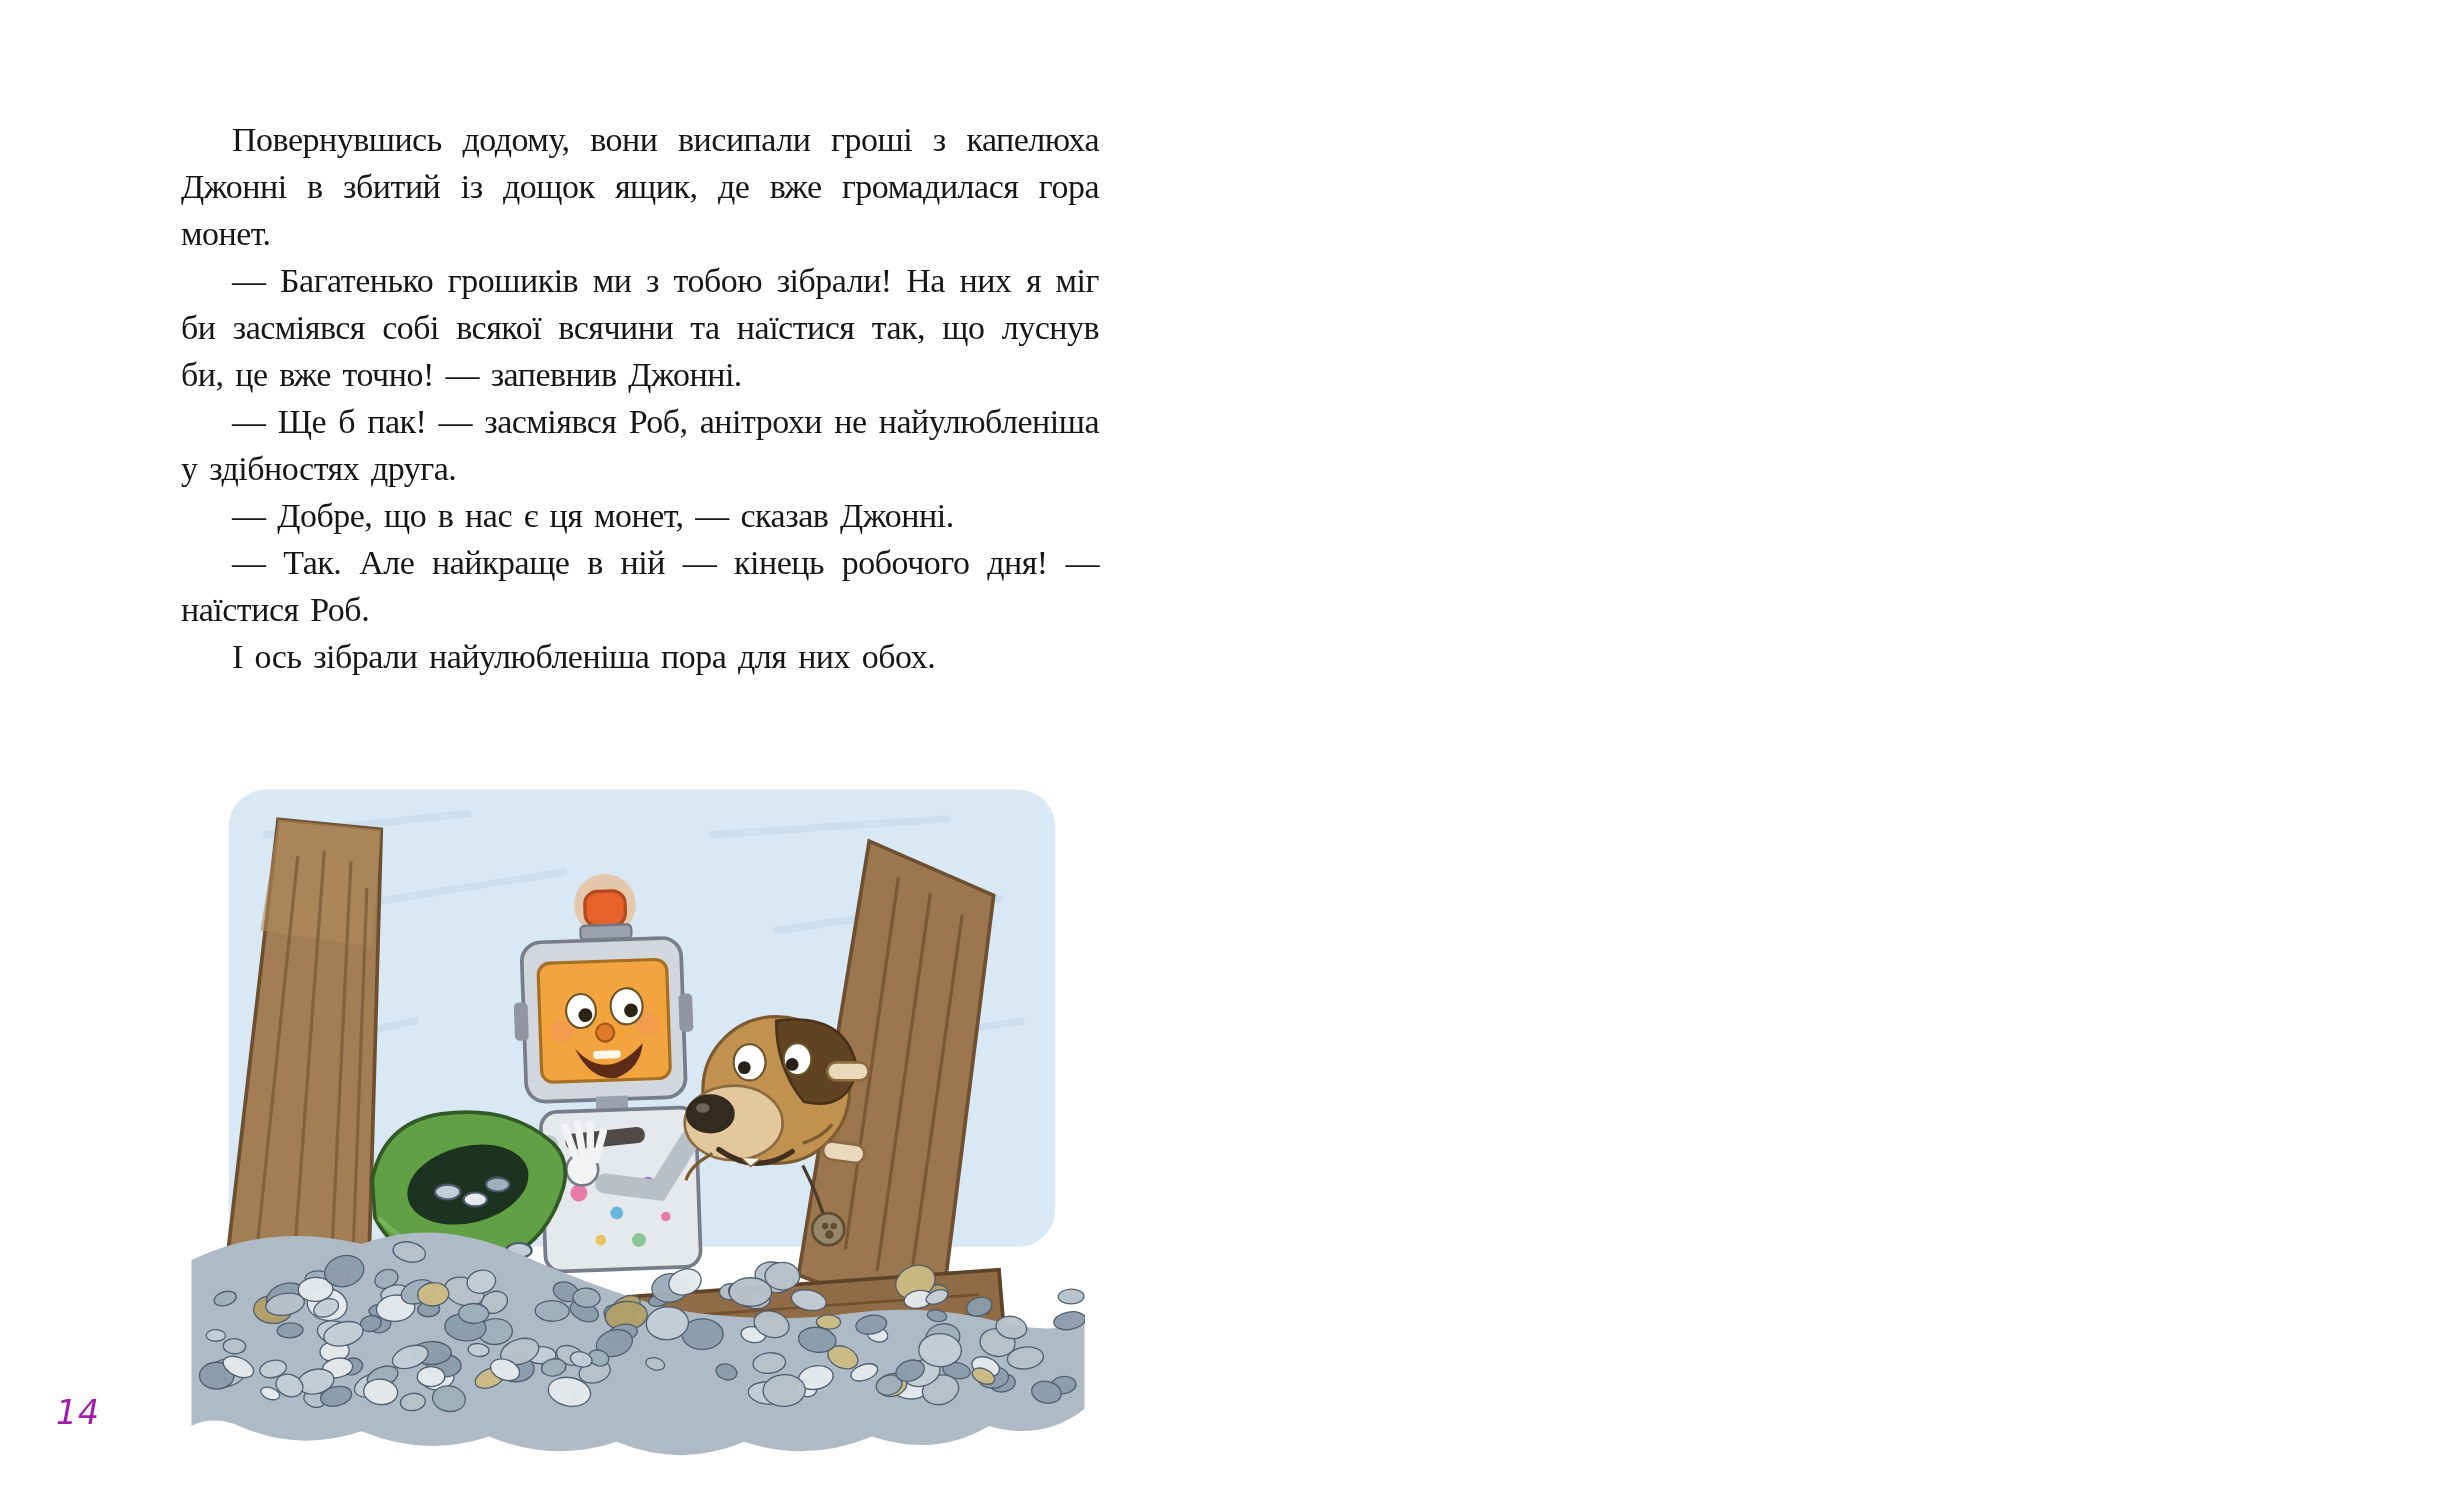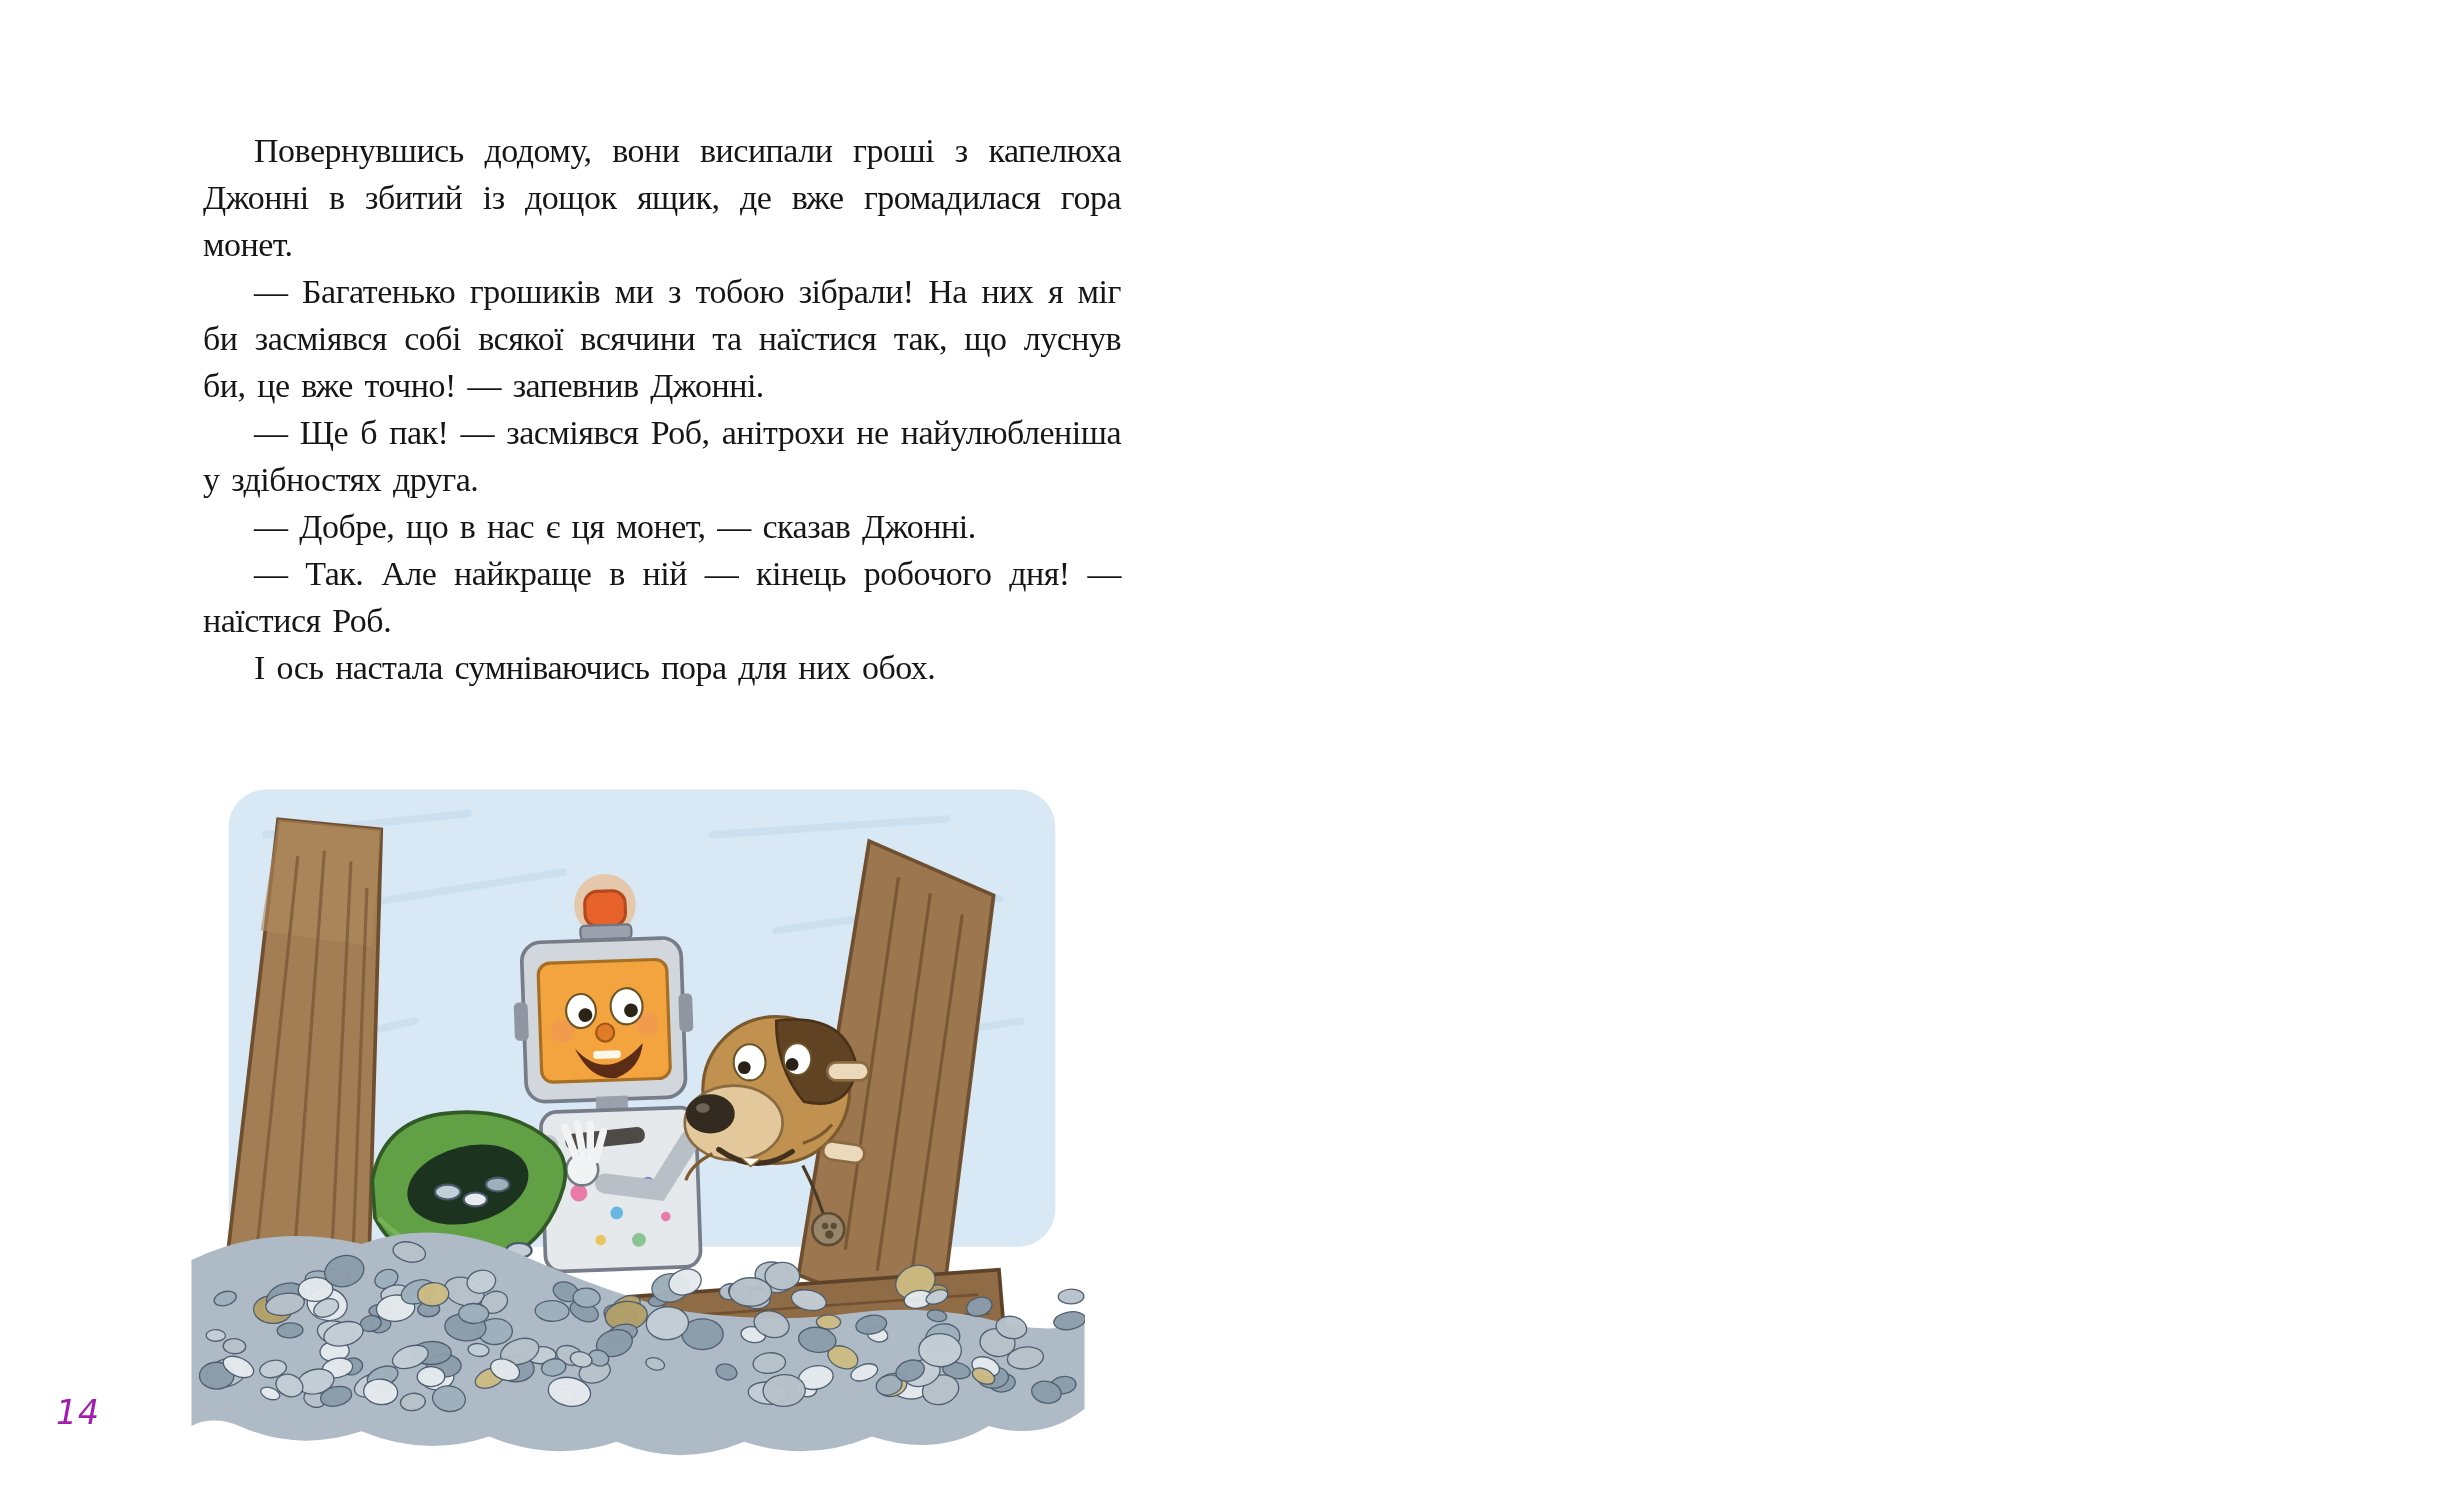--- a/index.html
+++ b/index.html
@@ -4,21 +4,21 @@
 <style>
   html,body{margin:0;padding:0;background:#ffffff;}
   .spread{position:relative;width:2450px;height:1508px;background:#ffffff;overflow:hidden;
           font-family:"Liberation Serif", serif;color:#161616;}
   .page{position:absolute;top:0;height:100%;}
   .page-left{left:0;width:1225px;}
   .page-right{left:1225px;width:1225px;}
 
   .text-block{position:absolute;z-index:5;text-align:justify;
               font-size:34px;line-height:47px;letter-spacing:-0.5px;word-spacing:3.7px;}
-  .tb-left{left:181px;top:127px;width:918px;margin-left:22px;}
+  .tb-left{left:181px;top:116px;width:918px;}
   .para{margin:0;text-indent:51px;}
 
   .pagenum{position:absolute;z-index:6;font-family:"DejaVu Sans", sans-serif;
            font-style:italic;font-size:33px;color:#a21caf;letter-spacing:1.1px;}
   .pn-left{left:56px;top:1393px;}
 
   svg.illus{position:absolute;z-index:1;}
   .illus-coins{left:191px;top:771px;width:894px;height:707px;}
 </style>
 </head>
@@ -27,21 +27,21 @@
 <div class="spread">
 
   <div class="page page-left">
 
     <div class="text-block tb-left">
       <p class="para">Повернувшись додому, вони висипали гроші з капелюха Джонні в збитий із дощок ящик, де вже громадилася гора монет.</p>
       <p class="para">— Багатенько грошиків ми з тобою зібрали! На них я міг би засміявся собі всякої всячини та наїстися так, що луснув би, це вже точно! — запевнив Джонні.</p>
       <p class="para">— Ще б пак! — засміявся Роб, анітрохи не найулюбленіша у здібностях друга.</p>
       <p class="para">— Добре, що в нас є ця монет, — сказав Джонні.</p>
       <p class="para">— Так. Але найкраще в ній — кінець робочого дня! — наїстися Роб.</p>
-      <p class="para">І ось настала сумніваючись пора для них обох.</p>
+      <p class="para">І ось зібрали найулюбленіша пора для них обох.</p>
     </div>
 
     <svg class="illus illus-coins" viewBox="0 0 1680 1330">
 
       <g>
         <rect x="70" y="35" width="1555" height="860" rx="70" fill="#d8e8f4"></rect>
         <path d="M140,120 L520,80 M260,260 L700,190 M980,120 L1420,90 M1100,300 L1520,240 M200,520 L420,470 M1250,520 L1560,470" stroke="#c6dbec" stroke-width="14" stroke-linecap="round" opacity="0.7" fill="none"></path>
       </g>
 
       <g>

